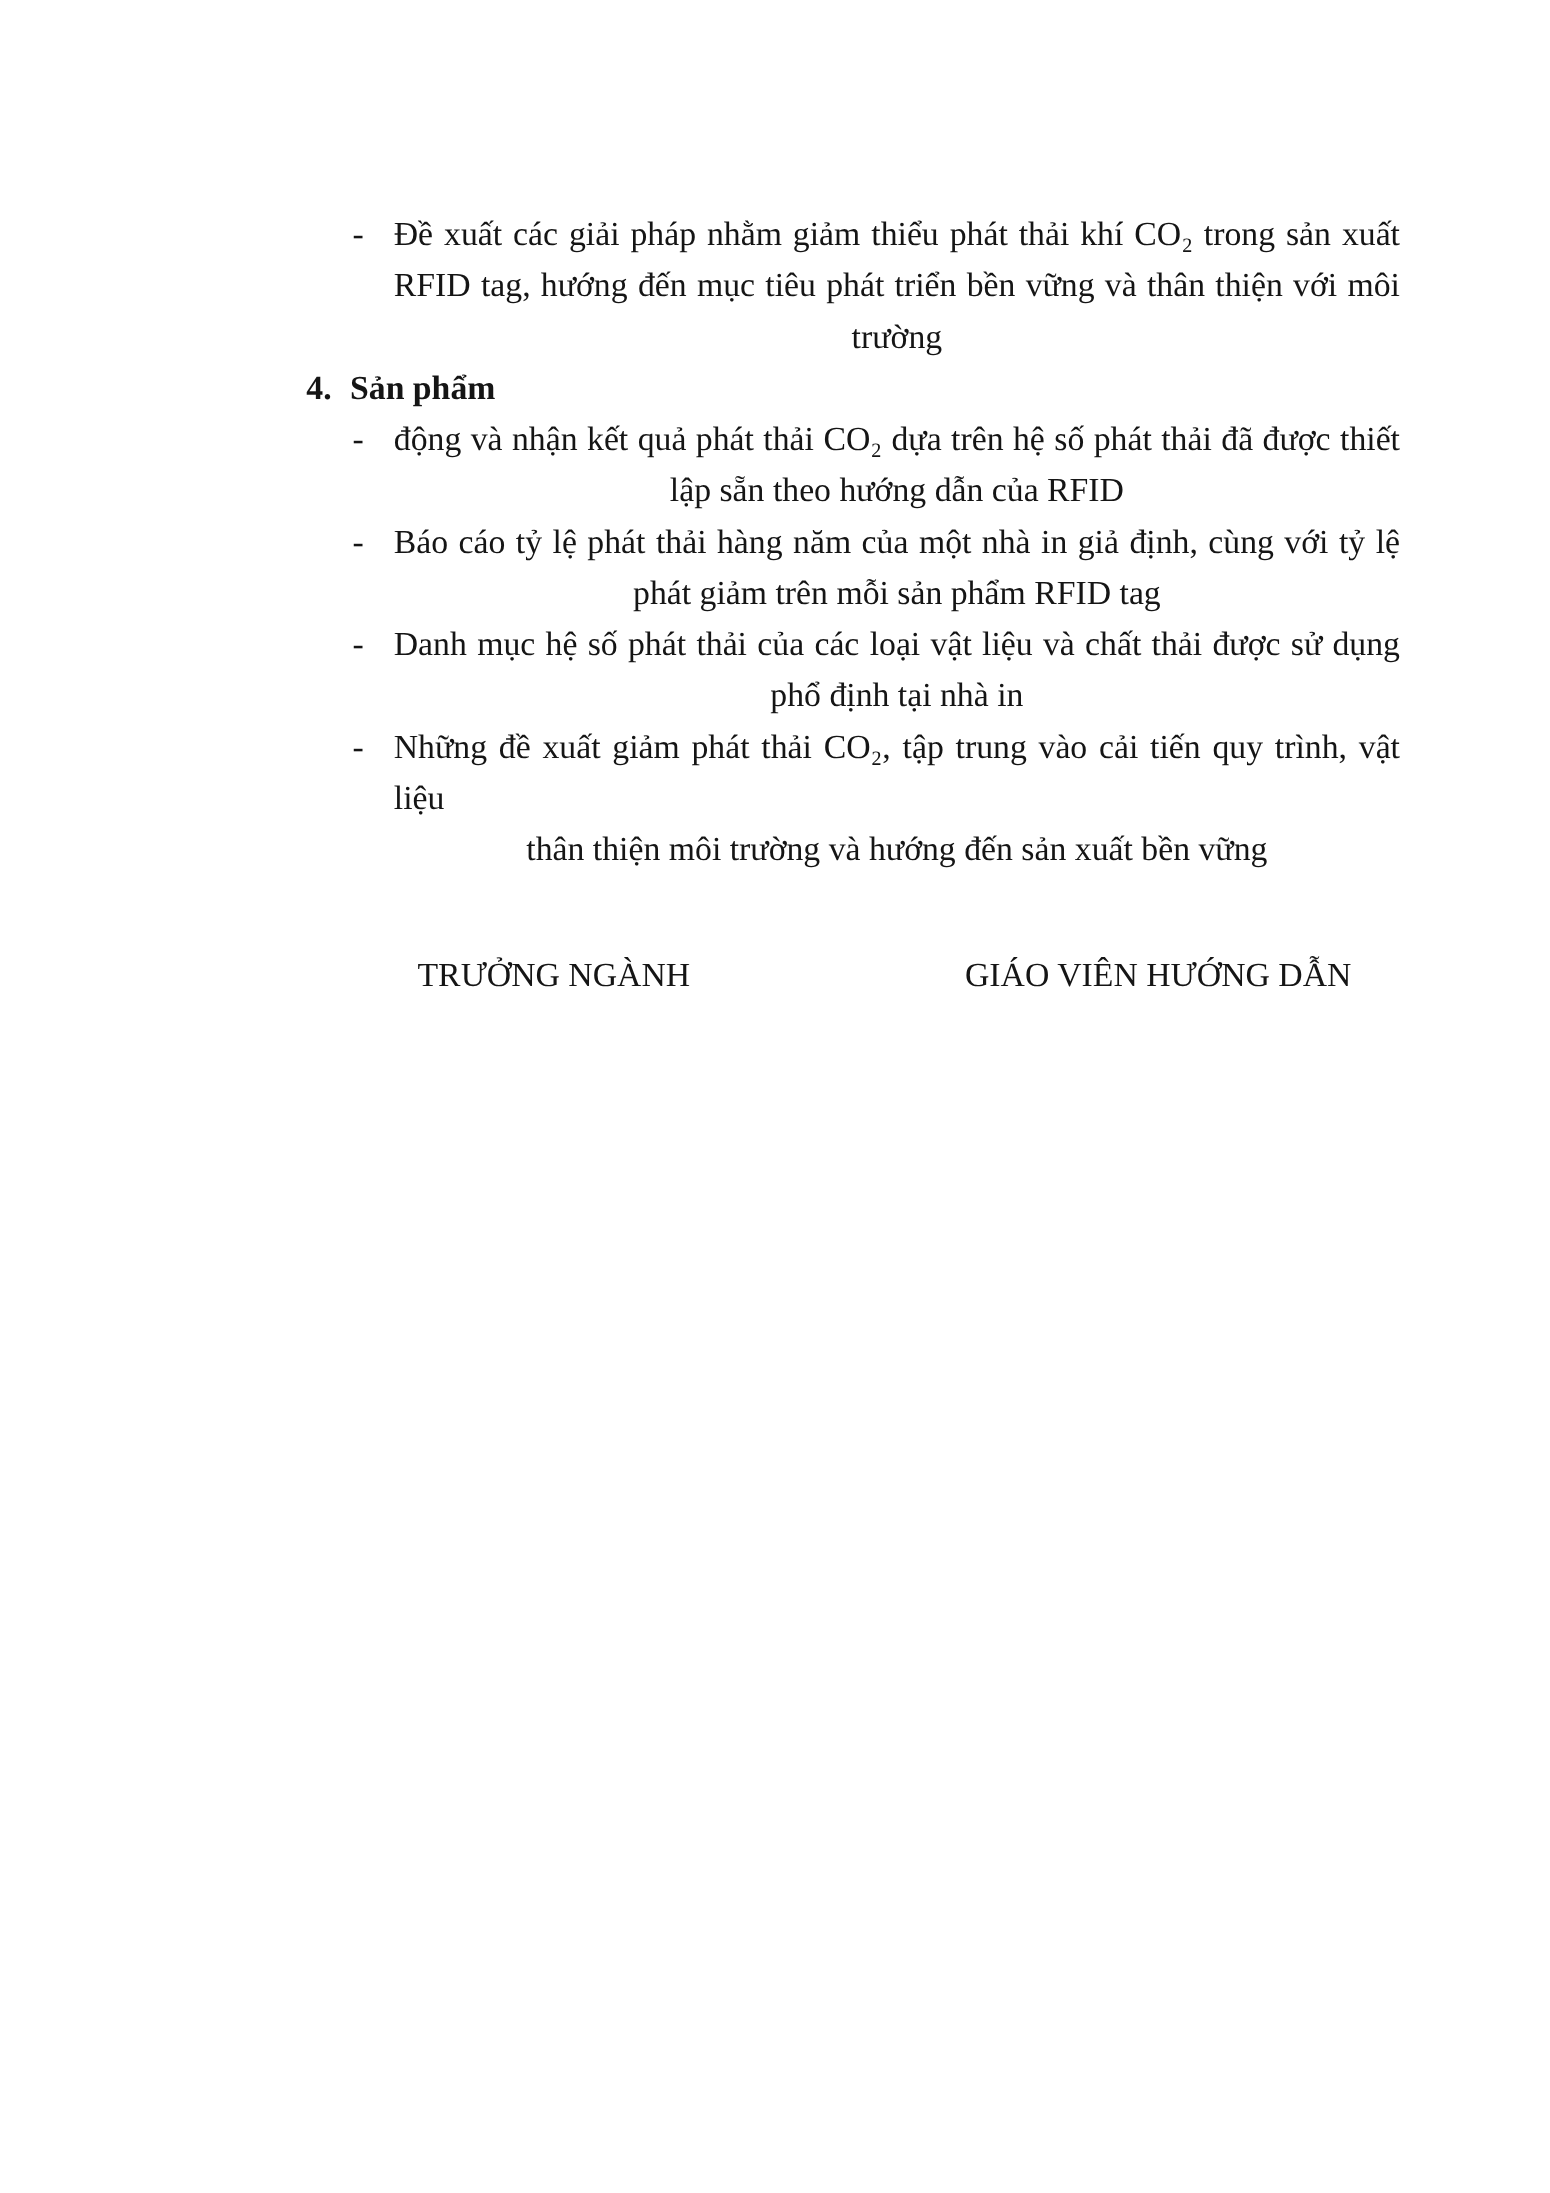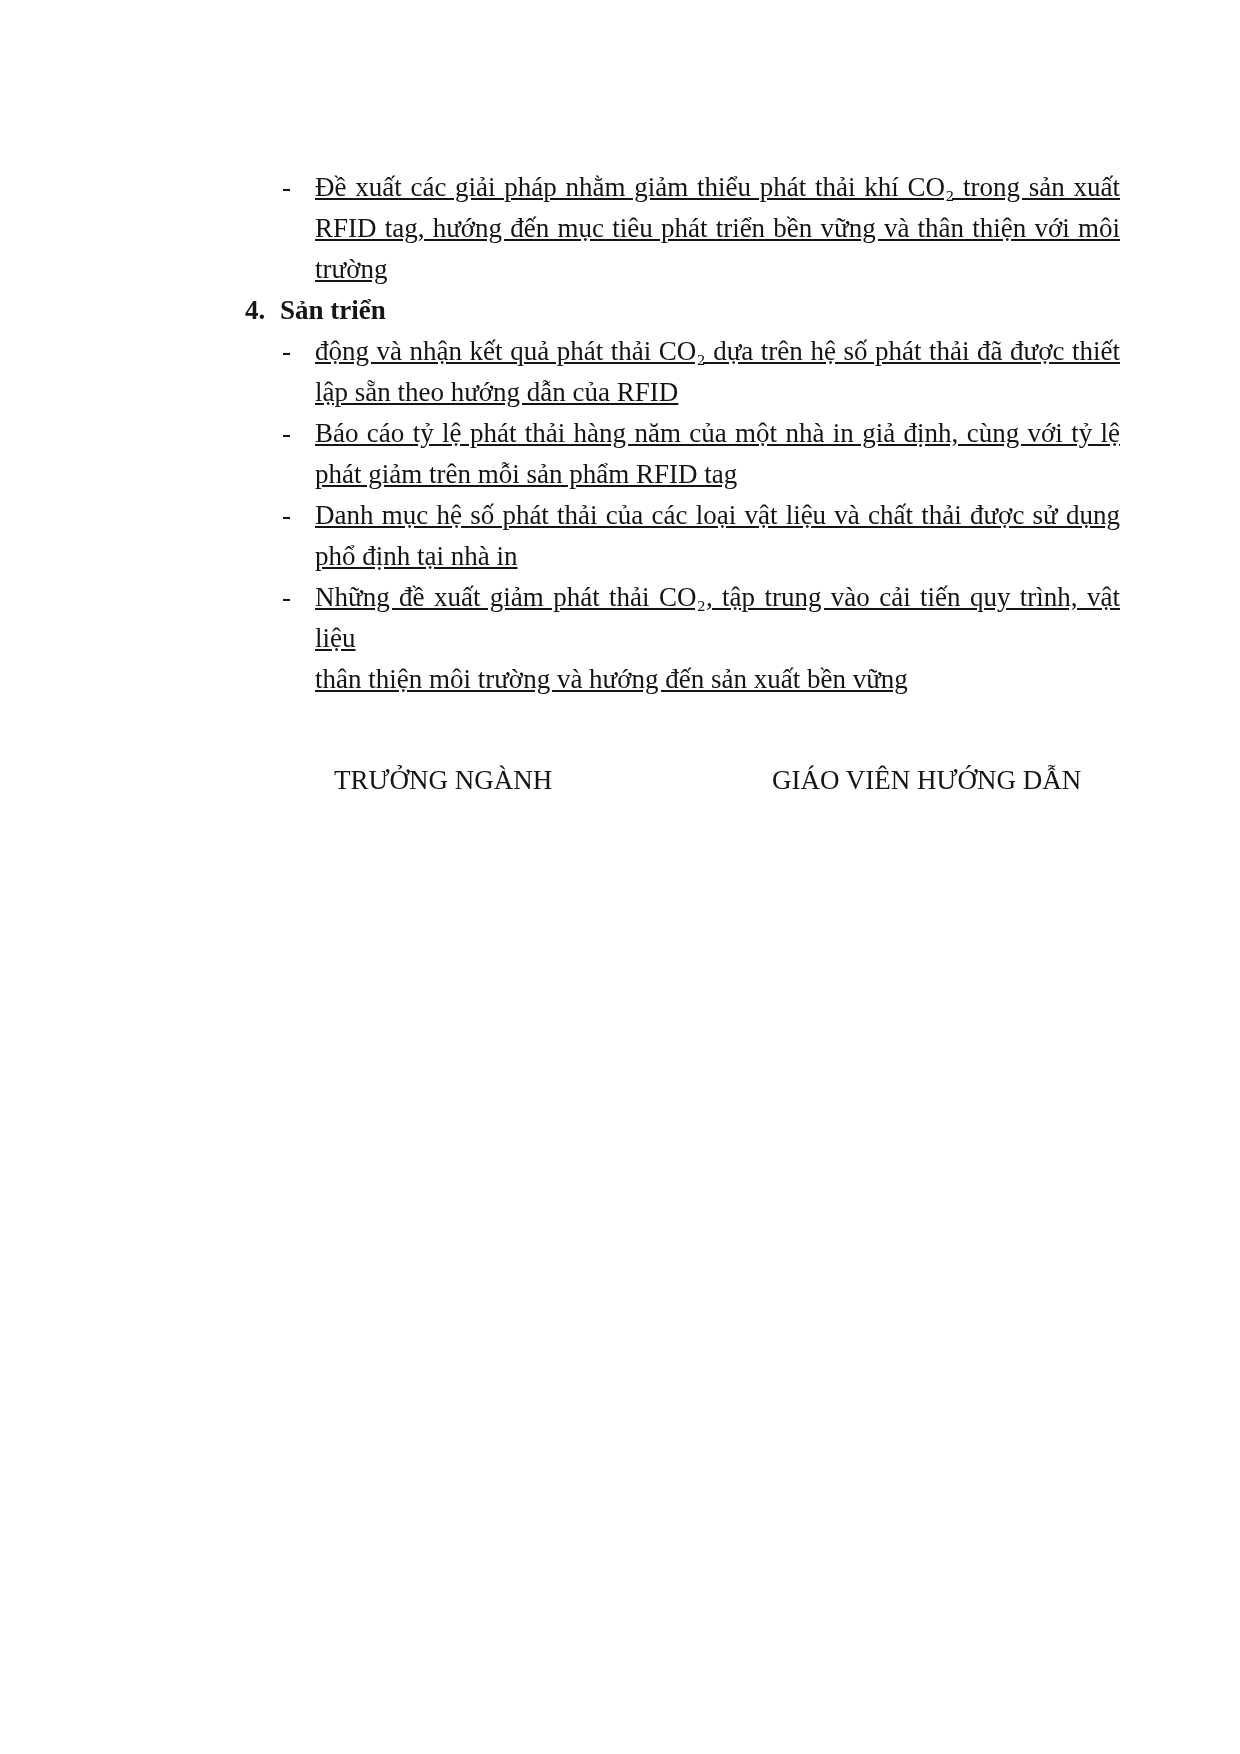--- a/index.html
+++ b/index.html
@@ -30,24 +30,23 @@
     margin-right: 120px;
   }
   .bullet .marker {
     position: absolute;
     left: -33px;
     top: 0;
   }
   .line {
     text-align: justify;
     text-align-last: justify;
-    text-decoration: underline;
   }
   .line.last {
-    text-align: left;
+    text-align: center;
     text-align-last: auto;
   }
   .heading {
     position: relative;
     margin-left: 280px;
     font-weight: bold;
   }
   .heading .num {
     position: absolute;
     left: -35px;
@@ -81,21 +80,21 @@
 
     <div class="bullet">
       <span class="marker">-</span>
       <div class="line">Đề xuất các giải pháp nhằm giảm thiểu phát thải khí CO₂ trong sản xuất</div>
       <div class="line">RFID tag, hướng đến mục tiêu phát triển bền vững và thân thiện với môi</div>
       <div class="line last">trường</div>
     </div>
 
     <div class="heading">
       <span class="num">4.</span>
-      <span>Sản triển</span>
+      <span>Sản phẩm</span>
     </div>
 
     <div class="bullet">
       <span class="marker">-</span>
       <div class="line">động và nhận kết quả phát thải CO₂ dựa trên hệ số phát thải đã được thiết</div>
       <div class="line last">lập sẵn theo hướng dẫn của RFID</div>
     </div>
 
     <div class="bullet">
       <span class="marker">-</span>

